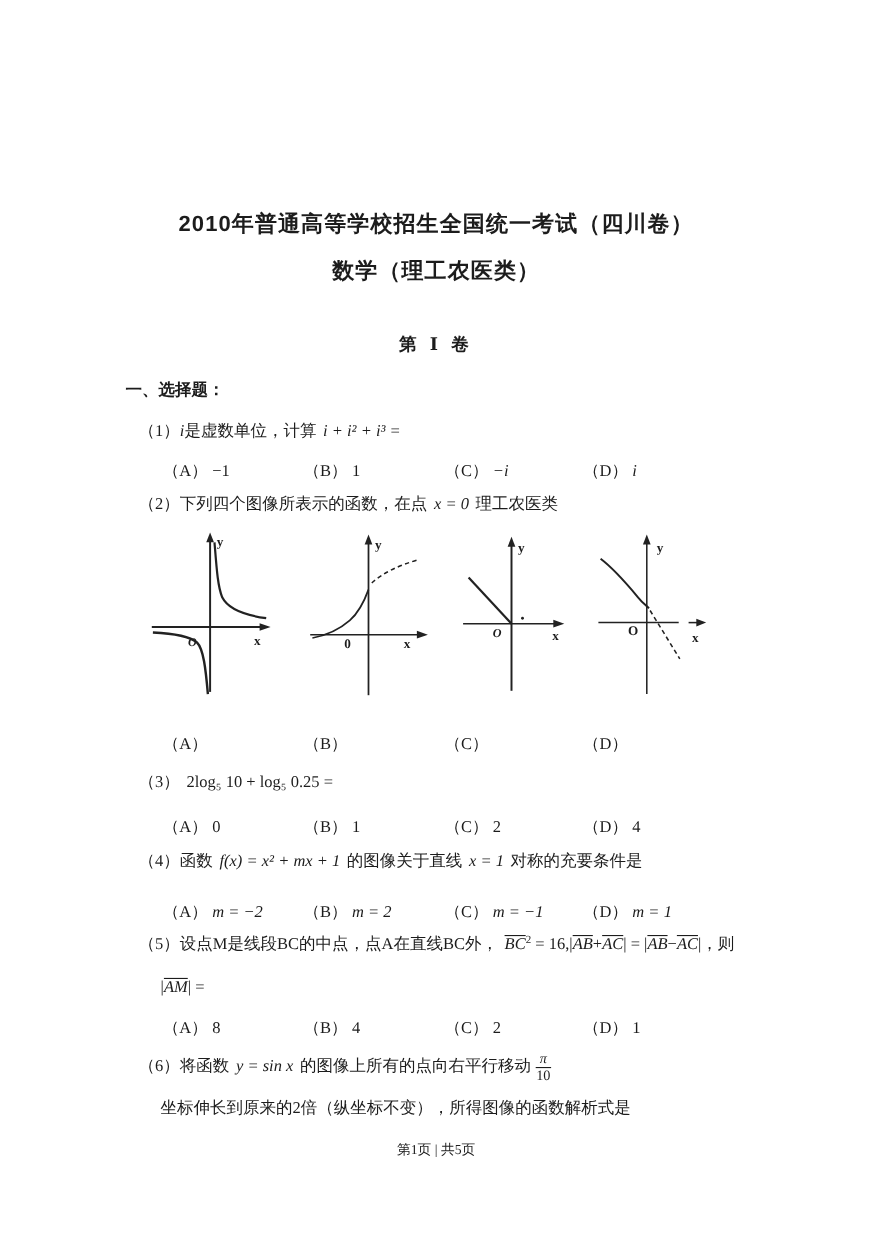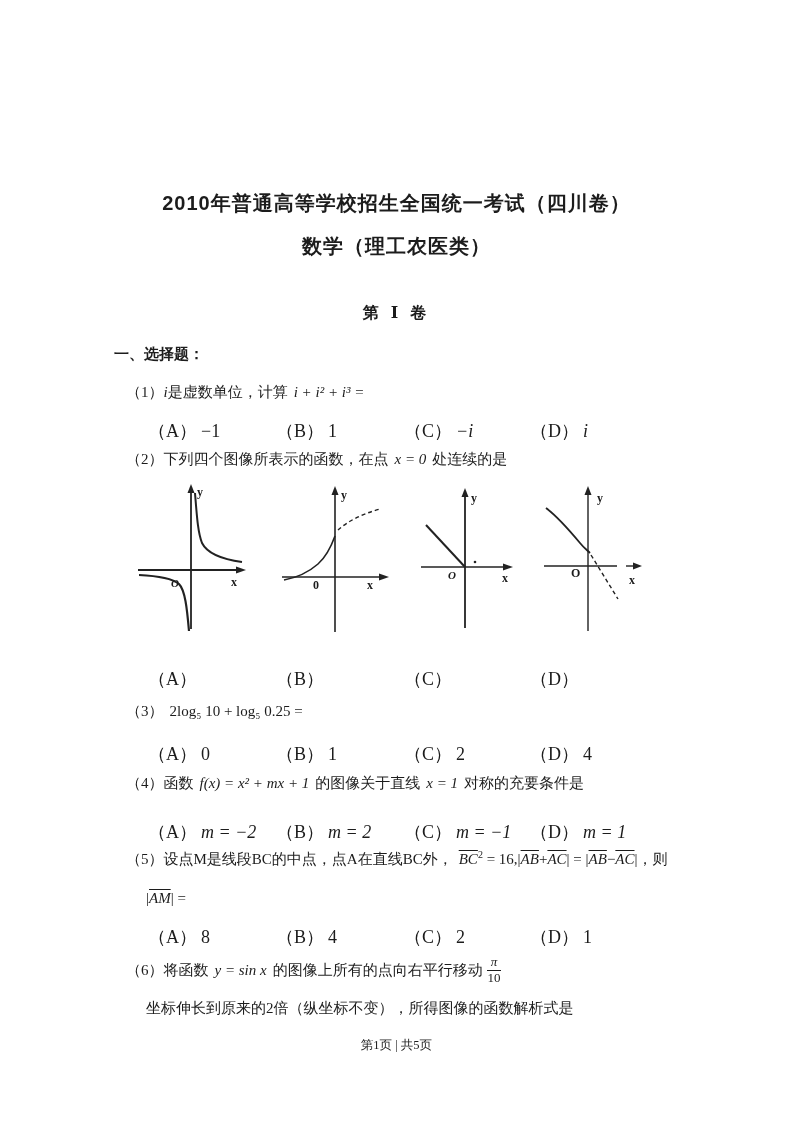--- a/index.html
+++ b/index.html
@@ -10,21 +10,21 @@
   .title{font-family:"Liberation Sans","DejaVu Sans",sans-serif;font-weight:bold;font-size:20px;letter-spacing:1px;}
   .volume{font-size:16px;font-weight:600;letter-spacing:4px;}
   .sec{font-size:15px;font-weight:bold;}
   .qtext{font-size:15px;line-height:20px;}
   .row{display:flex;align-items:center;}
   .mi{font-style:italic;}
   .up{font-style:normal;}
   .it{font-style:italic;}
   .ol{text-decoration:overline;font-style:italic;}
   sup{font-size:10px;line-height:0;}
-  .optrow{left:0;width:793px;height:20px;font-size:18px;text-align:center;}
+  .optrow{left:0;width:793px;height:20px;font-size:15px;text-align:center;}
   .opt{position:absolute;top:0;}
   .o1{left:148px}.o2{left:276px}.o3{left:404px}.o4{left:530px}
   .optval{margin-left:4px;}
   .frac{display:inline-block;vertical-align:middle;text-align:center;font-size:13px;line-height:1.15;margin:0 4px;}
   .frac .num{display:block;border-bottom:1.2px solid #1c1c1c;padding:0 4px;font-style:italic;}
   .frac .den{display:block;}
   .footer{font-size:12.5px;}
   svg{position:absolute;overflow:visible;}
   svg text{font-family:"Liberation Serif","DejaVu Serif",serif;font-weight:bold;font-size:12px;fill:#1c1c1c;}
   svg .olbl{font-style:italic;font-size:11px;}
@@ -45,21 +45,21 @@
     <span>（1）</span><span class="mi">i</span><span>是虚数单位，计算</span><span class="sp"></span><span class="mi">i + i² + i³ =</span>
   </div>
   <div class="abs optrow" style="top:419px;">
     <span class="opt o1"><span>（A）</span><span class="optval"><span class="up">−1</span></span></span>
     <span class="opt o2"><span>（B）</span><span class="optval"><span class="up">1</span></span></span>
     <span class="opt o3"><span>（C）</span><span class="optval"><span class="it">−i</span></span></span>
     <span class="opt o4"><span>（D）</span><span class="optval"><span class="it">i</span></span></span>
   </div>
 
   <div class="abs qtext" style="left:126px;top:449px;">
-    <span>（2）</span><span>下列四个图像所表示的函数，在点</span><span class="sp"></span><span class="mi">x = 0</span><span class="sp"></span><span>处连续的是</span>
+    <span>（2）</span><span>下列四个图像所表示的函数，在点</span><span class="sp"></span><span class="mi">x = 0</span><span class="sp"></span><span>理工农医类</span>
   </div>
 
   <svg style="left:135px;top:483px;" width="120" height="150" viewBox="0 0 120 150">
     <line x1="56" y1="6" x2="56" y2="146" stroke="#222" stroke-width="1.8"></line>
     <polygon points="52.5,10 56,1 59.5,10" fill="#222"></polygon>
     <line x1="3" y1="87" x2="108" y2="87" stroke="#222" stroke-width="1.8"></line>
     <polygon points="101,83.5 111,87 101,90.5" fill="#222"></polygon>
     <path d="M 60,10 C 62,35 63,50 67,60 C 72,70 85,76 107,79" fill="none" stroke="#222" stroke-width="2"></path>
     <path d="M 4,92 C 25,93 38,96 44,101 C 50,107 52,125 54,148" fill="none" stroke="#222" stroke-width="2.2"></path>
     <text class="olbl" x="36" y="104">O</text>

